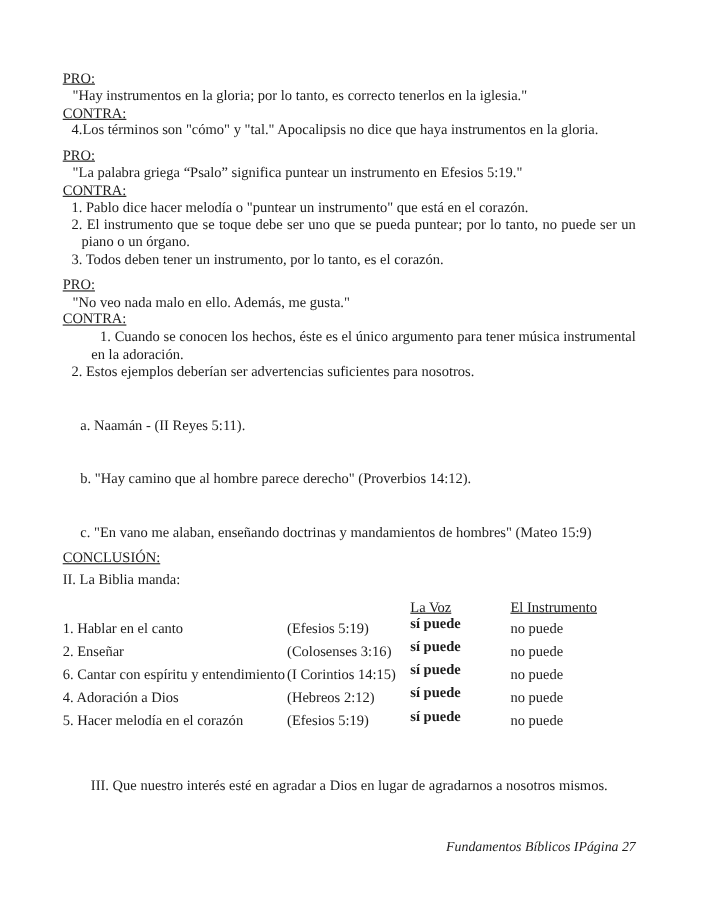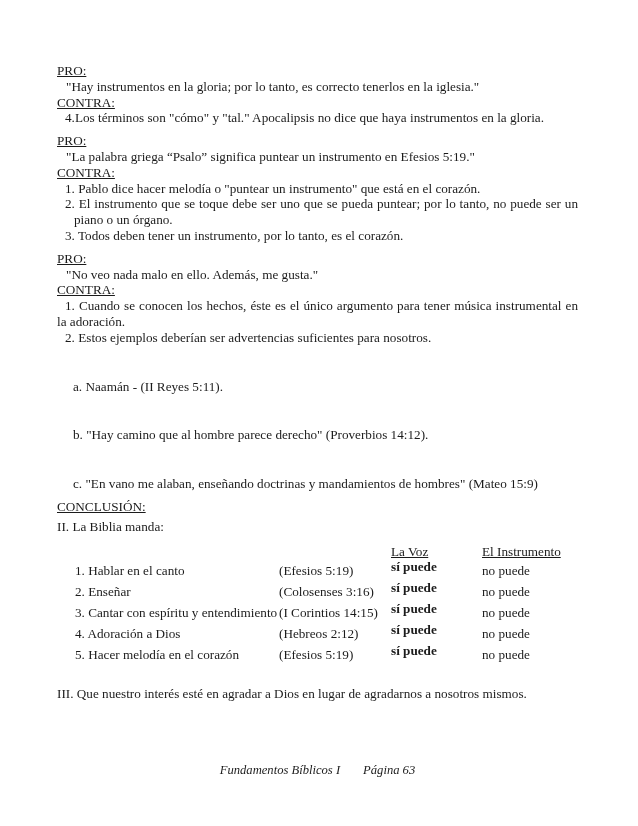--- a/index.html
+++ b/index.html
@@ -12,35 +12,35 @@
     line-height: 15.8px;
     position: relative;
   }
   .page { position: absolute; inset: 0; padding: 63px 60px 0 57px; }
   .underline { text-decoration: underline; }
   .b { font-weight: normal; }
   .block + .block { margin-top: 7px; }
   .quote { padding-left: 9px; }
   .li { padding-left: 8px; }
   .li-hang { padding-left: 17px; text-indent: -9px; text-align: justify; }
-  .li-wrapmargin { text-indent: 8px; text-align: justify; }
+  .li-wrapmargin { text-indent: 8px; text-align: justify; margin-left: 26px; }
   .sub { padding-left: 16px; margin-top: 33px; }
   .concl-i { padding-left: 13px; text-indent: -13px; text-align: justify; }
   .concl-ii { margin-top: 4px; }
-  .mandate-table { margin-top: 9px; margin-left: 18px; }
+  .mandate-table { margin-top: 9px; }
   .thead, .trow { display: grid; grid-template-columns: 204px 112px 91px 114px; }
   .thead { height: 19px; }
   .trow { height: 21px; }
   .c { overflow: visible; white-space: nowrap; }
   .voice-off { position: relative; top: -4px; display: inline-block; font-weight: bold; }
-  .item-iii { margin-top: 18px; }
+  .item-iii { margin-top: 38px; text-align: center; }
   .footer {
     position: absolute; left: 57px; right: 60px; top: 763px;
-    display: flex; justify-content: center;
-    font-style: italic; font-size: 12.6px; gap: 23px;
+    display: flex; justify-content: flex-end;
+    font-style: italic; font-size: 12.6px;
   }
 </style>
 </head>
 <body>
 
 <main class="page">
 
   <section class="block">
     <div class="underline">PRO:</div>
     <div class="quote">"Hay instrumentos en la gloria; por lo tanto, es correcto tenerlos en la iglesia."</div>
@@ -89,21 +89,21 @@
     </div>
 
     <div class="trow">
       <div class="c">2. Enseñar</div>
       <div class="c"><span></span><span class="b">(Colosenses 3:16)</span><span></span></div>
       <div class="c"><span class="voice-off">sí puede</span></div>
       <div class="c">no puede</div>
     </div>
 
     <div class="trow">
-      <div class="c">3. Cantar con espíritu y entendimiento</div>
+      <div class="c">6. Cantar con espíritu y entendimiento</div>
       <div class="c"><span></span><span class="b">(I Corintios 14:15)</span><span></span></div>
       <div class="c"><span class="voice-off">sí puede</span></div>
       <div class="c">no puede</div>
     </div>
 
     <div class="trow">
       <div class="c">4. Adoración a Dios</div>
       <div class="c"><span></span><span class="b">(Hebreos 2:12)</span><span></span></div>
       <div class="c"><span class="voice-off">sí puede</span></div>
       <div class="c">no puede</div>
@@ -116,14 +116,14 @@
       <div class="c">no puede</div>
     </div>
   </div>
 
   <div class="item-iii">III. Que nuestro interés esté en agradar a Dios en lugar de agradarnos a nosotros mismos.</div>
 
 </main>
 
 <footer class="footer">
   <span>Fundamentos Bíblicos I</span>
-  <span>Página 63</span>
+  <span>Página 27</span>
 </footer>
 
 </body></html>

